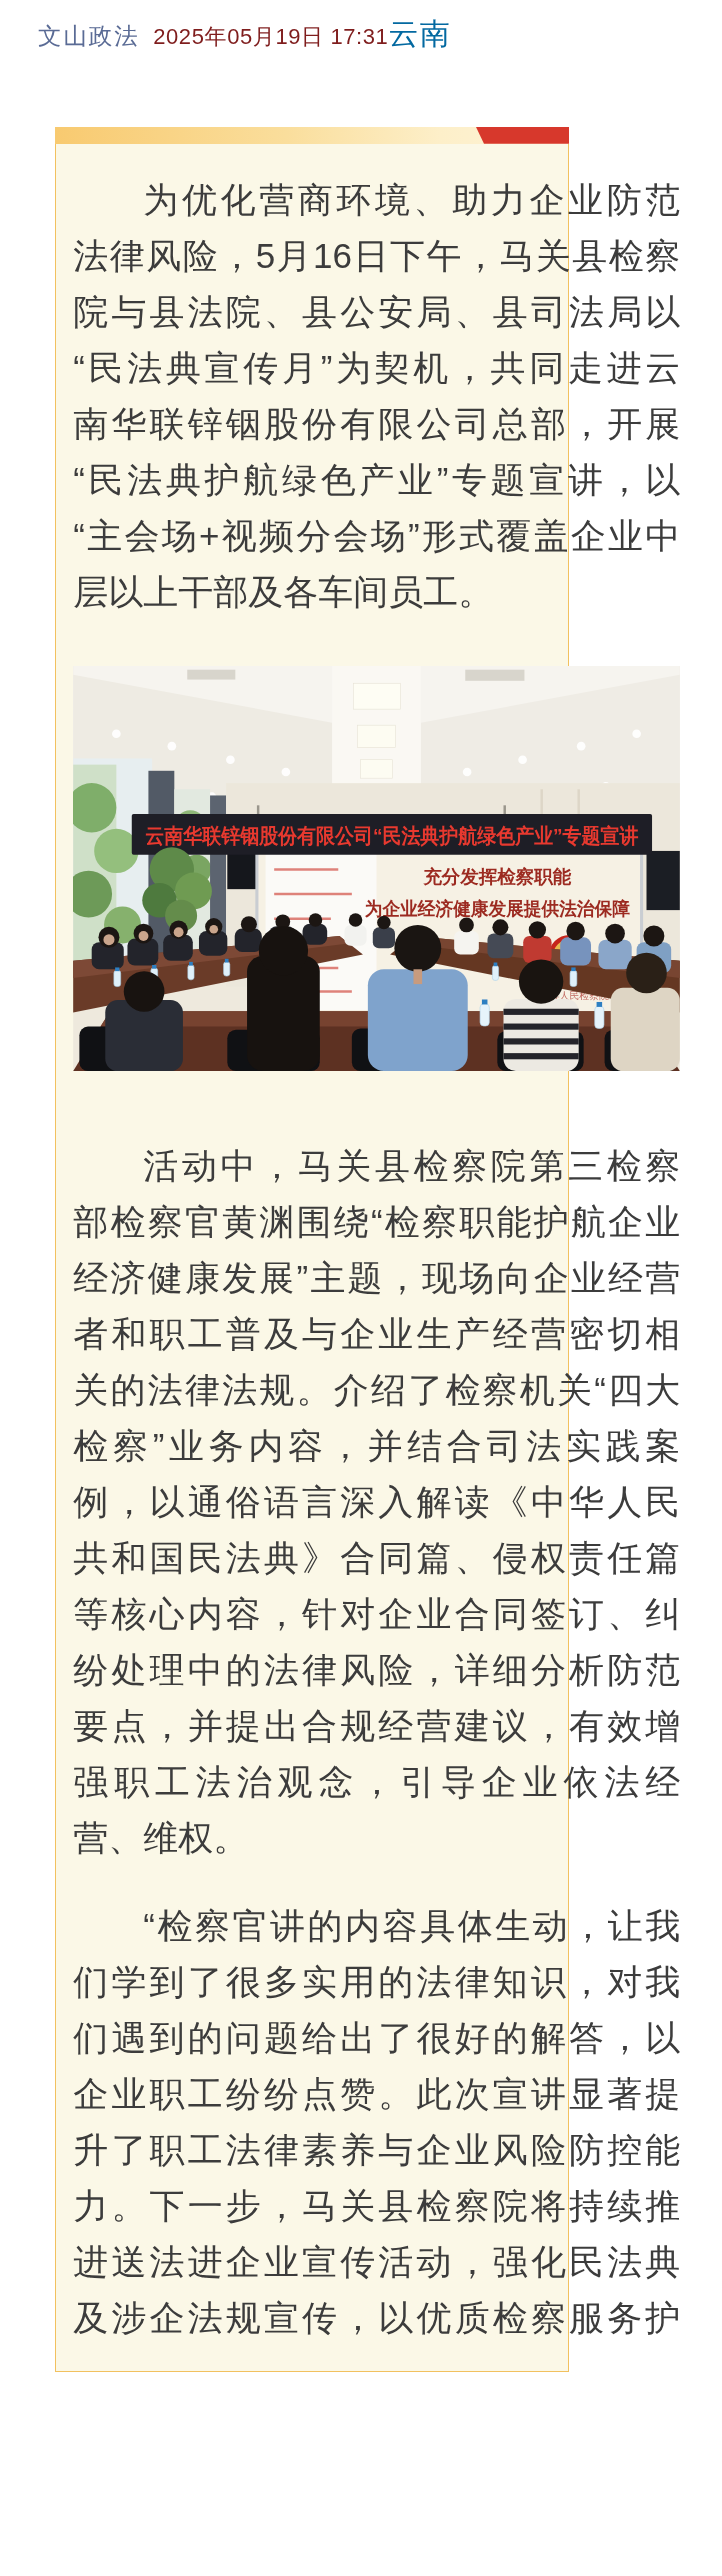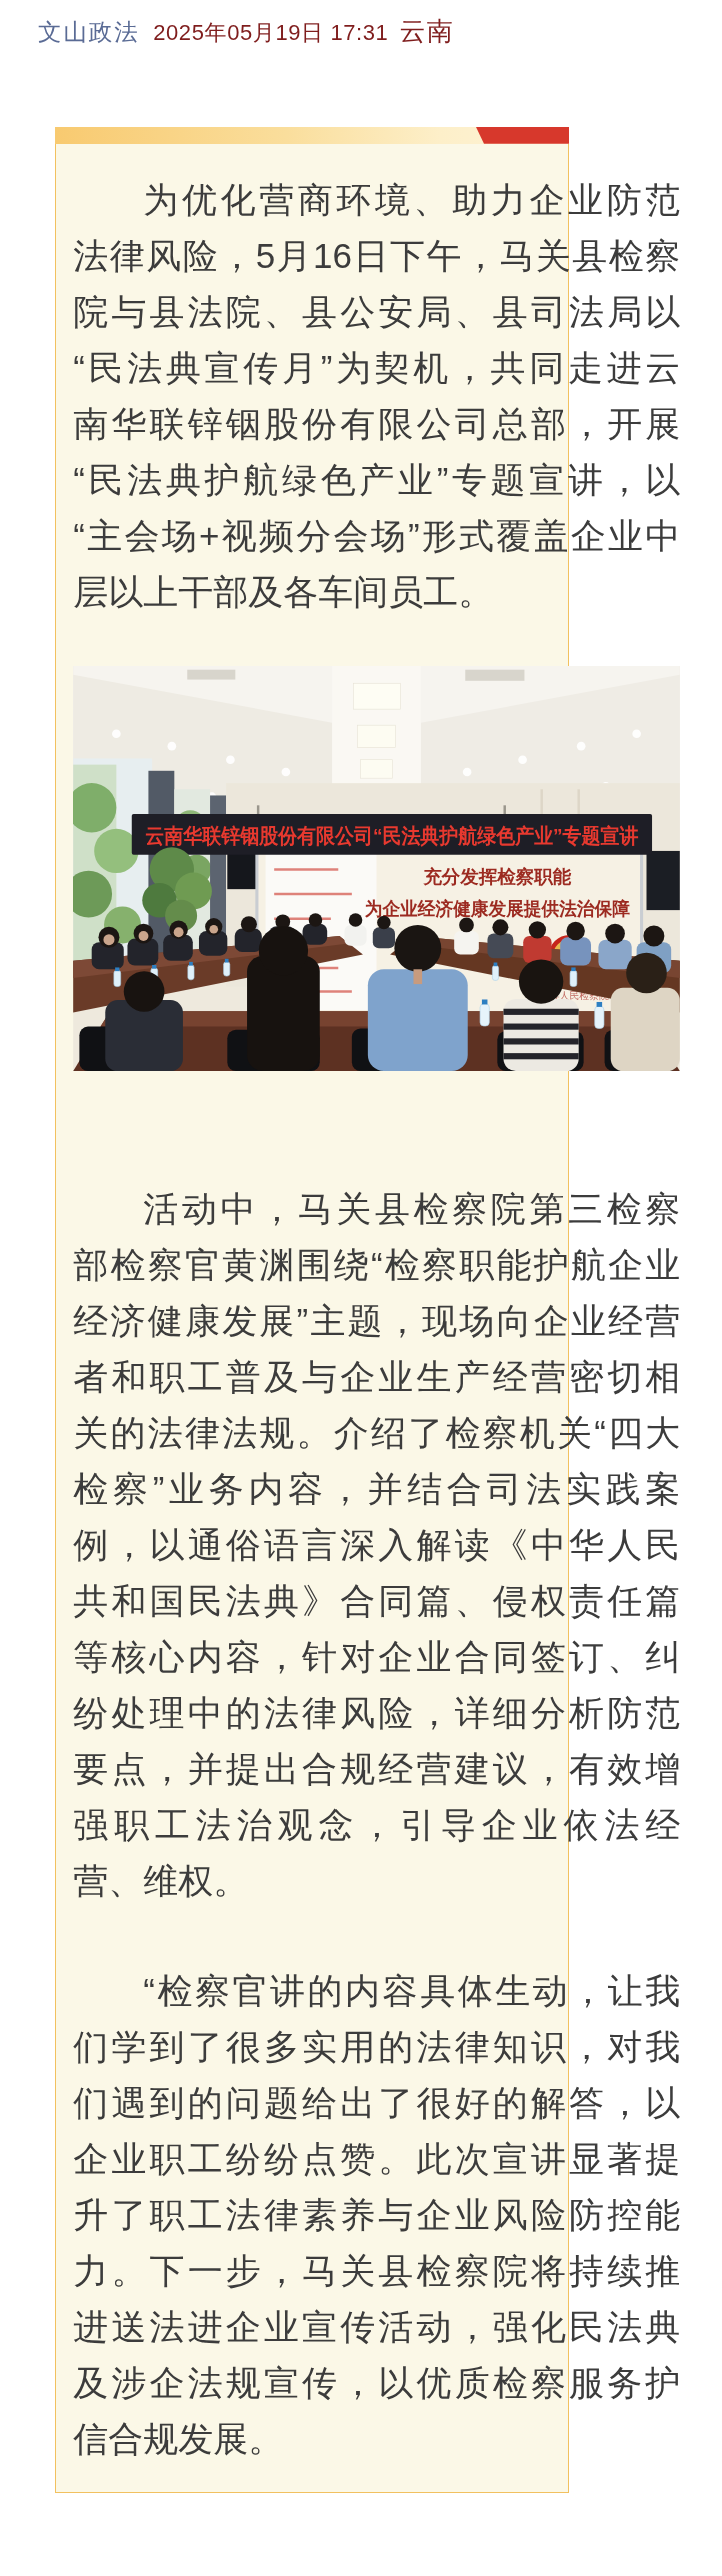--- a/index.html
+++ b/index.html
@@ -1,35 +1,35 @@
 <!DOCTYPE html>
 <html style="font-size:10px"><head>
 <meta charset="utf-8">
 <style>
   html,body{margin:0;padding:0;background:#ffffff;width:722px;height:2576px;position:relative;
     font-family:"Liberation Sans","DejaVu Sans",sans-serif;}
   
   .meta{position:absolute;left:38px;top:13.6px;white-space:nowrap;}
   .acct{color:#5a6b95;font-size:23.5px;letter-spacing:1.9px;}
   .pdate{color:#7f1d1d;font-size:22px;margin-left:13.6px;letter-spacing:0.6px;}
-  .ploc{color:#7f1d1d;font-size:26px;margin-left:11px;letter-spacing:1.2px;}
+  .ploc{color:#0369a1;font-size:30px;letter-spacing:1.2px;}
   
   .card{position:absolute;left:38px;top:127px;width:514px;padding-left:17px;}
   .card-bar{position:relative;height:16.7px;width:100%;
     background:linear-gradient(90deg,#f8ca70 0%,#fade9c 45%,#fdefc9 75%,#fdf4da 100%);}
   .card-bar .red{position:absolute;right:0;top:0;height:16.7px;width:93px;background:#d7382c;
     clip-path:polygon(0 0,100% 0,100% 100%,8px 100%);}
   .card-body{background:#fbf8e7;border:1.9px solid #f2c15f;border-top:none;
     padding:28px 17.3px 25px 17.3px;}
   .para{font-size:35px;line-height:56px;color:#3c3c3c;width:607px;}
   .para .tline{text-align:justify;text-align-last:justify;height:56px;overflow:hidden;}
   .para .tline.first{text-indent:2em;}
   .para .tline.last{text-align-last:auto;}
-  .p2{margin-top:110px;}
-  .p3{margin-top:54px;}
+  .p2{margin-top:67px;}
+  .p3{margin-top:32px;}
   
   .photo{margin-top:46px;width:607px;height:405px;display:block;}
 </style>
 </head>
 <body>
 
 <div class="meta">
   <span class="acct">文山政法</span><span class="pdate">2025年05月19日 17:31</span><span class="ploc">云南</span>
 </div>
 
@@ -270,17 +270,16 @@
       </div>
     <div class="para p3">
         <div class="tline first">“检察官讲的内容具体生动，让我</div>
         <div class="tline">们学到了很多实用的法律知识，对我</div>
         <div class="tline">们遇到的问题给出了很好的解答，以</div>
         <div class="tline">企业职工纷纷点赞。此次宣讲显著提</div>
         <div class="tline">升了职工法律素养与企业风险防控能</div>
         <div class="tline">力。下一步，马关县检察院将持续推</div>
         <div class="tline">进送法进企业宣传活动，强化民法典</div>
         <div class="tline">及涉企法规宣传，以优质检察服务护</div>
-        <div class="tline last">信合规发展。</div>
       </div>
   </div>
 </div>
 
 
 </body></html>

